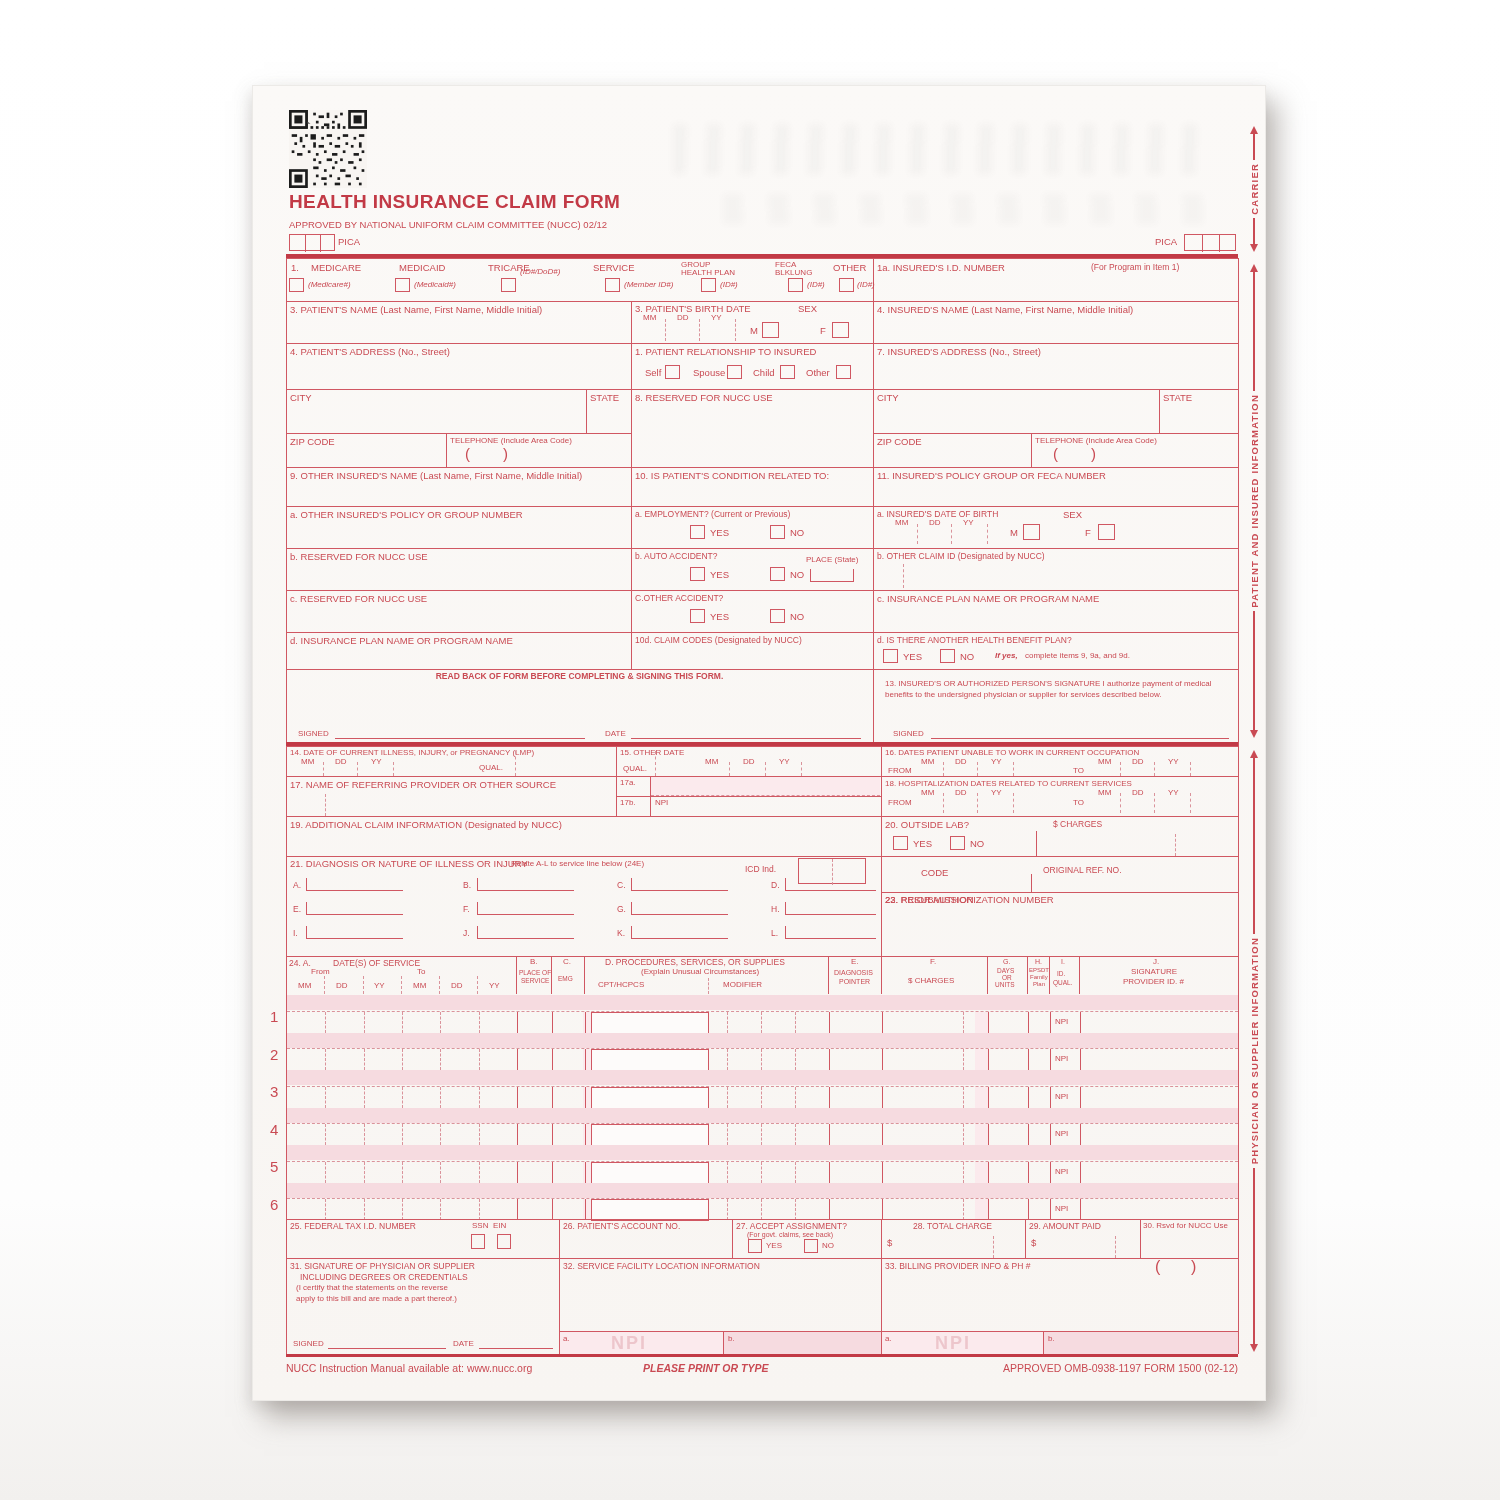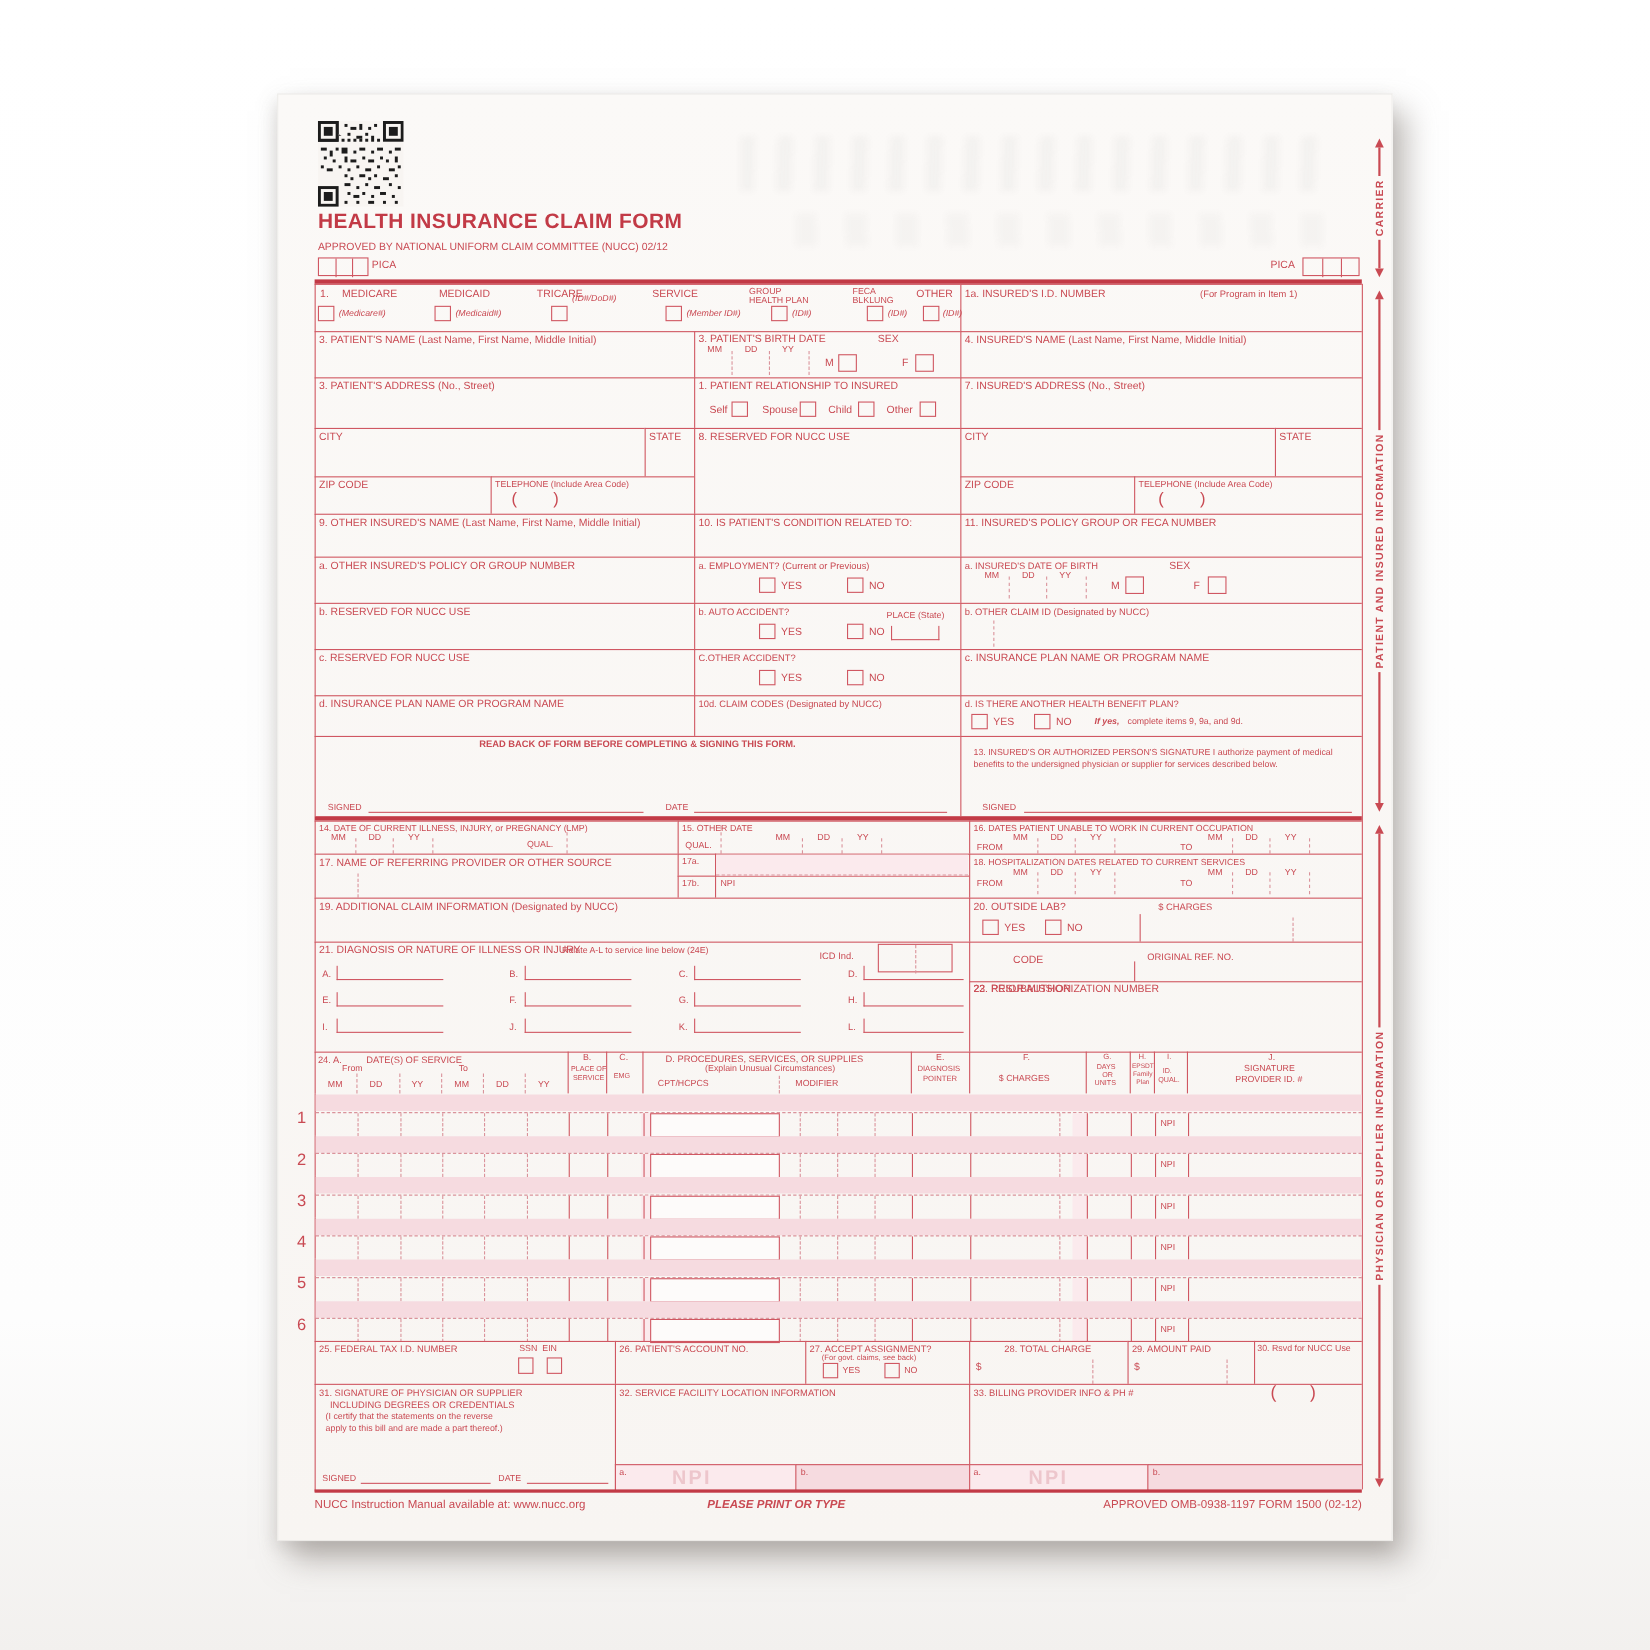--- a/index.html
+++ b/index.html
@@ -188,21 +188,21 @@
   <div class="t f9" style="left:545px;top:218px">SEX</div>
   <div class="t f9" style="left:497px;top:240px">M</div>
   <div class="cb" style="left:509px;top:236px;width:17px;height:16px"></div>
   <div class="t f9" style="left:567px;top:240px">F</div>
   <div class="cb" style="left:579px;top:236px;width:17px;height:16px"></div>
   <div class="t f9" style="left:624px;top:219px">4. INSURED'S NAME (Last Name, First Name, Middle Initial)</div>
 
   <div class="cell" style="left:33px;top:257px;width:345px;height:46px"></div>
   <div class="cell" style="left:378px;top:257px;width:242px;height:46px"></div>
   <div class="cell" style="left:620px;top:257px;width:365px;height:46px"></div>
-  <div class="t f9" style="left:37px;top:261px">3. PATIENT'S ADDRESS (No., Street)</div>
+  <div class="t f9" style="left:37px;top:261px">4. PATIENT'S ADDRESS (No., Street)</div>
   <div class="t f9" style="left:382px;top:261px">1. PATIENT RELATIONSHIP TO INSURED</div>
   <div class="t f9" style="left:392px;top:282px">Self</div>
   <div class="cb" style="left:412px;top:279px"></div>
   <div class="t f9" style="left:440px;top:282px">Spouse</div>
   <div class="cb" style="left:474px;top:279px"></div>
   <div class="t f9" style="left:500px;top:282px">Child</div>
   <div class="cb" style="left:527px;top:279px"></div>
   <div class="t f9" style="left:553px;top:282px">Other</div>
   <div class="cb" style="left:583px;top:279px"></div>
   <div class="t f9" style="left:624px;top:261px">7. INSURED'S ADDRESS (No., Street)</div>

